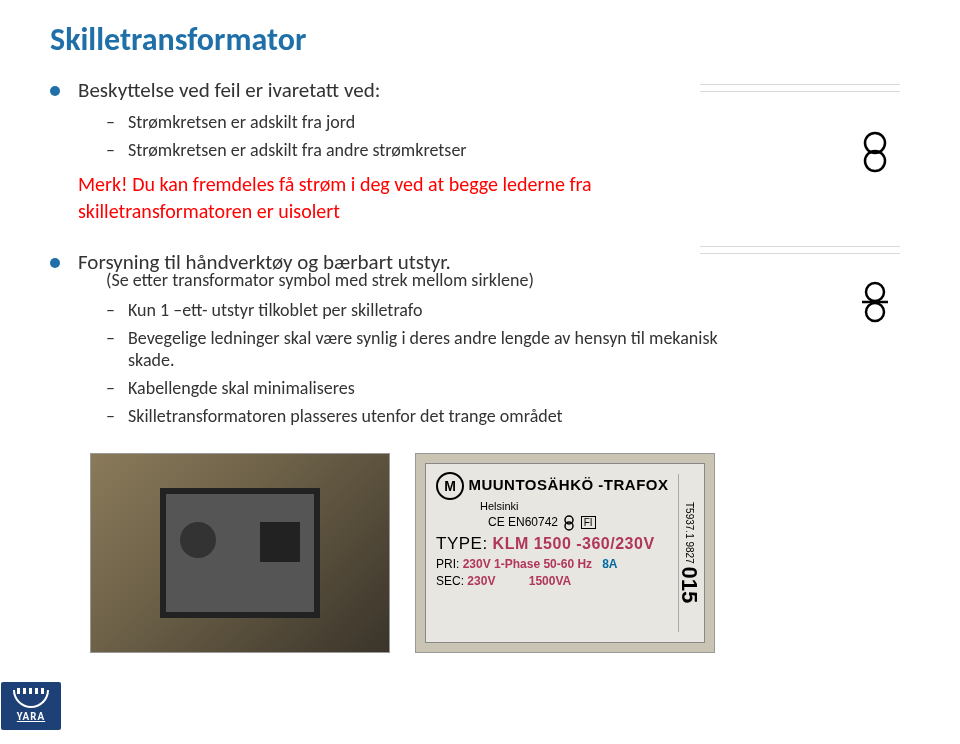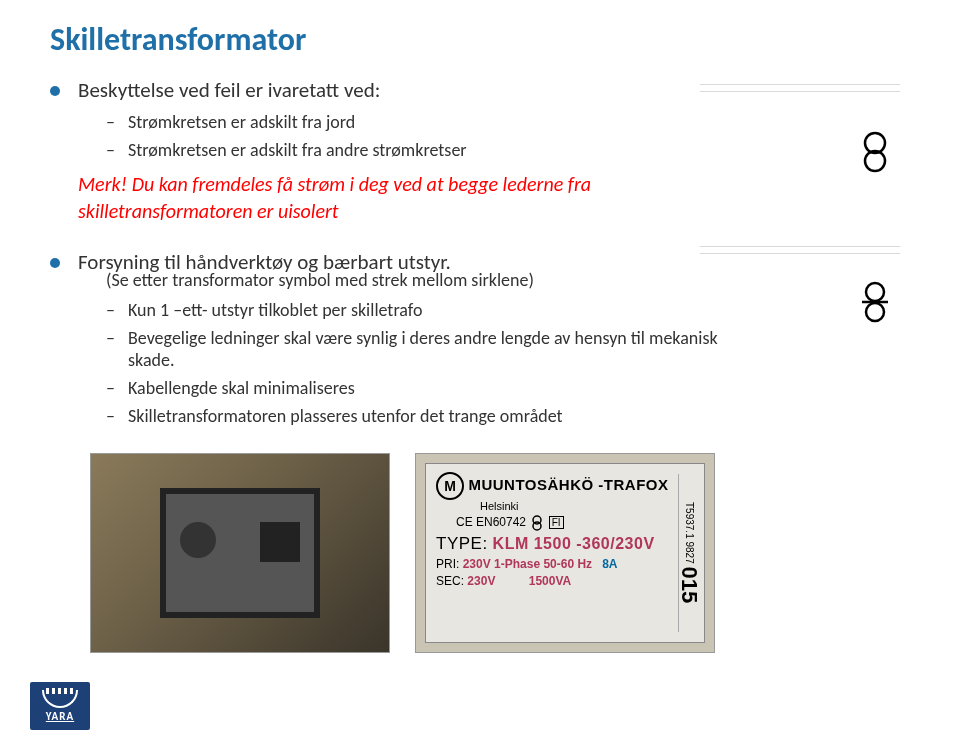--- a/index.html
+++ b/index.html
@@ -57,21 +57,20 @@
     top: 0;
     color: #333;
   }
   .merk {
     font-size: 20px;
     color: #ff0000;
     margin-left: 28px;
     margin-top: 10px;
     margin-bottom: 20px;
     line-height: 1.35;
-    font-style: italic;
   }
   .sub-note {
     font-size: 18px;
     color: #333;
     margin-left: 28px;
     margin-top: -6px;
     margin-bottom: 8px;
   }
   .section2 { margin-top: 24px; }
   .symbol1 { position: absolute; right: 70px; top: 130px; }
@@ -155,21 +154,21 @@
     bottom: 10px;
     width: 24px;
     border-left: 1px solid #aaa;
     writing-mode: vertical-rl;
     text-align: center;
     font-size: 10px;
   }
   .label-side .big { font-size: 22px; font-weight: bold; }
   .logo-yara {
     position: absolute;
-    left: 30px;
+    left: 1px;
     bottom: 14px;
     width: 60px;
     height: 48px;
     background: #1d4177;
     border-radius: 2px;
     display: flex;
     flex-direction: column;
     align-items: center;
     justify-content: center;
     color: #fff;
@@ -253,21 +252,21 @@
   <div class="photo-box">
     <div class="transformer-device"></div>
   </div>
   <div class="photo-box" style="background:#c9c4b4;">
     <div class="label-plate">
       <div>
         <span class="label-logo">M</span>
         <span class="label-brand">MUUNTOSÄHKÖ -TRAFOX</span>
       </div>
       <div class="label-city">Helsinki</div>
-      <div class="label-row" style="margin-left:20px;">
+      <div class="label-row" style="margin-left:52px;">
         <span>CE  EN60742</span>
         <svg width="16" height="16" style="vertical-align:middle" viewBox="0 0 16 16">
             <circle cx="8" cy="5" r="4" fill="none" stroke="#000" stroke-width="1.5"></circle>
             <circle cx="8" cy="11" r="4" fill="none" stroke="#000" stroke-width="1.5"></circle>
           </svg>
         <span style="border:1.5px solid #000;padding:0 2px;font-size:10px;">FI</span>
       </div>
       <div class="label-row label-type">
         <span style="font-size:17px;font-weight:normal;">TYPE:</span>
         <span class="pink">KLM 1500 -360/230V</span>

